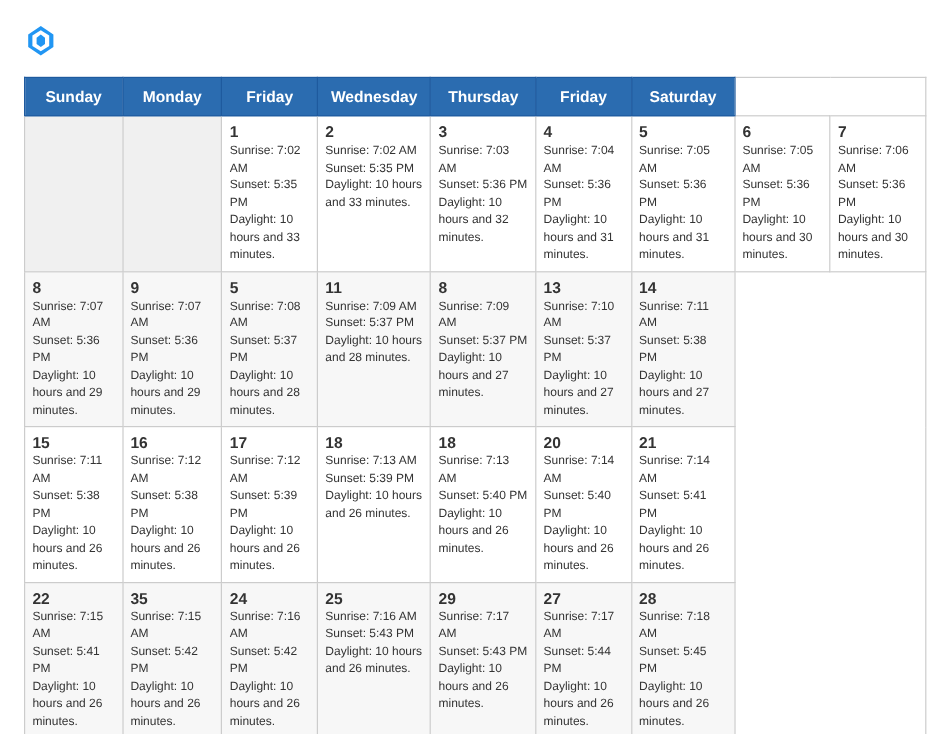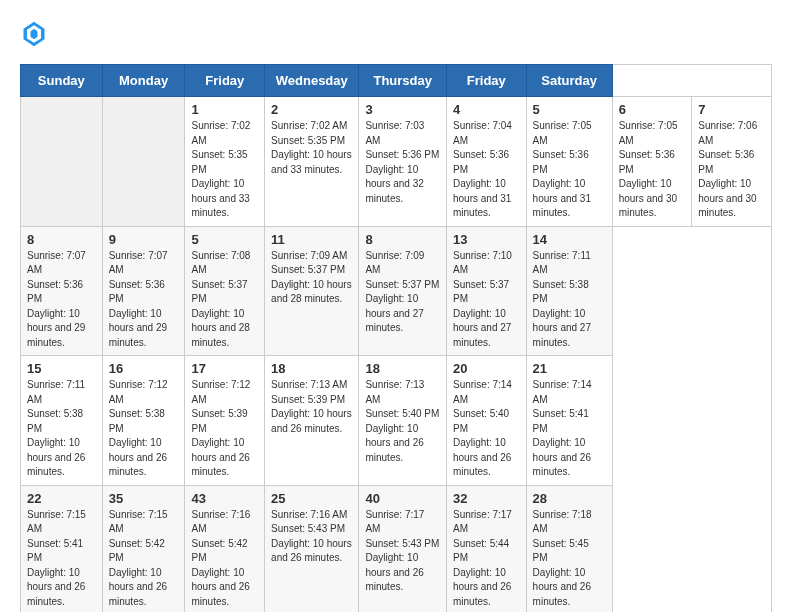--- a/index.html
+++ b/index.html
@@ -216,33 +216,33 @@
       <tr>
         <td>
           <span class="day-num">22</span>
           <div class="day-info">Sunrise: 7:15 AM<br>Sunset: 5:41 PM<br>Daylight: 10 hours and 26 minutes.</div>
         </td>
         <td>
           <span class="day-num">35</span>
           <div class="day-info">Sunrise: 7:15 AM<br>Sunset: 5:42 PM<br>Daylight: 10 hours and 26 minutes.</div>
         </td>
         <td>
-          <span class="day-num">43</span>
+          <span class="day-num">24</span>
           <div class="day-info">Sunrise: 7:16 AM<br>Sunset: 5:42 PM<br>Daylight: 10 hours and 26 minutes.</div>
         </td>
         <td>
           <span class="day-num">25</span>
           <div class="day-info">Sunrise: 7:16 AM<br>Sunset: 5:43 PM<br>Daylight: 10 hours and 26 minutes.</div>
         </td>
         <td>
-          <span class="day-num">40</span>
+          <span class="day-num">29</span>
           <div class="day-info">Sunrise: 7:17 AM<br>Sunset: 5:43 PM<br>Daylight: 10 hours and 26 minutes.</div>
         </td>
         <td>
-          <span class="day-num">32</span>
+          <span class="day-num">27</span>
           <div class="day-info">Sunrise: 7:17 AM<br>Sunset: 5:44 PM<br>Daylight: 10 hours and 26 minutes.</div>
         </td>
         <td>
           <span class="day-num">28</span>
           <div class="day-info">Sunrise: 7:18 AM<br>Sunset: 5:45 PM<br>Daylight: 10 hours and 26 minutes.</div>
         </td>
       </tr>
     </tbody>
 </table>
 

